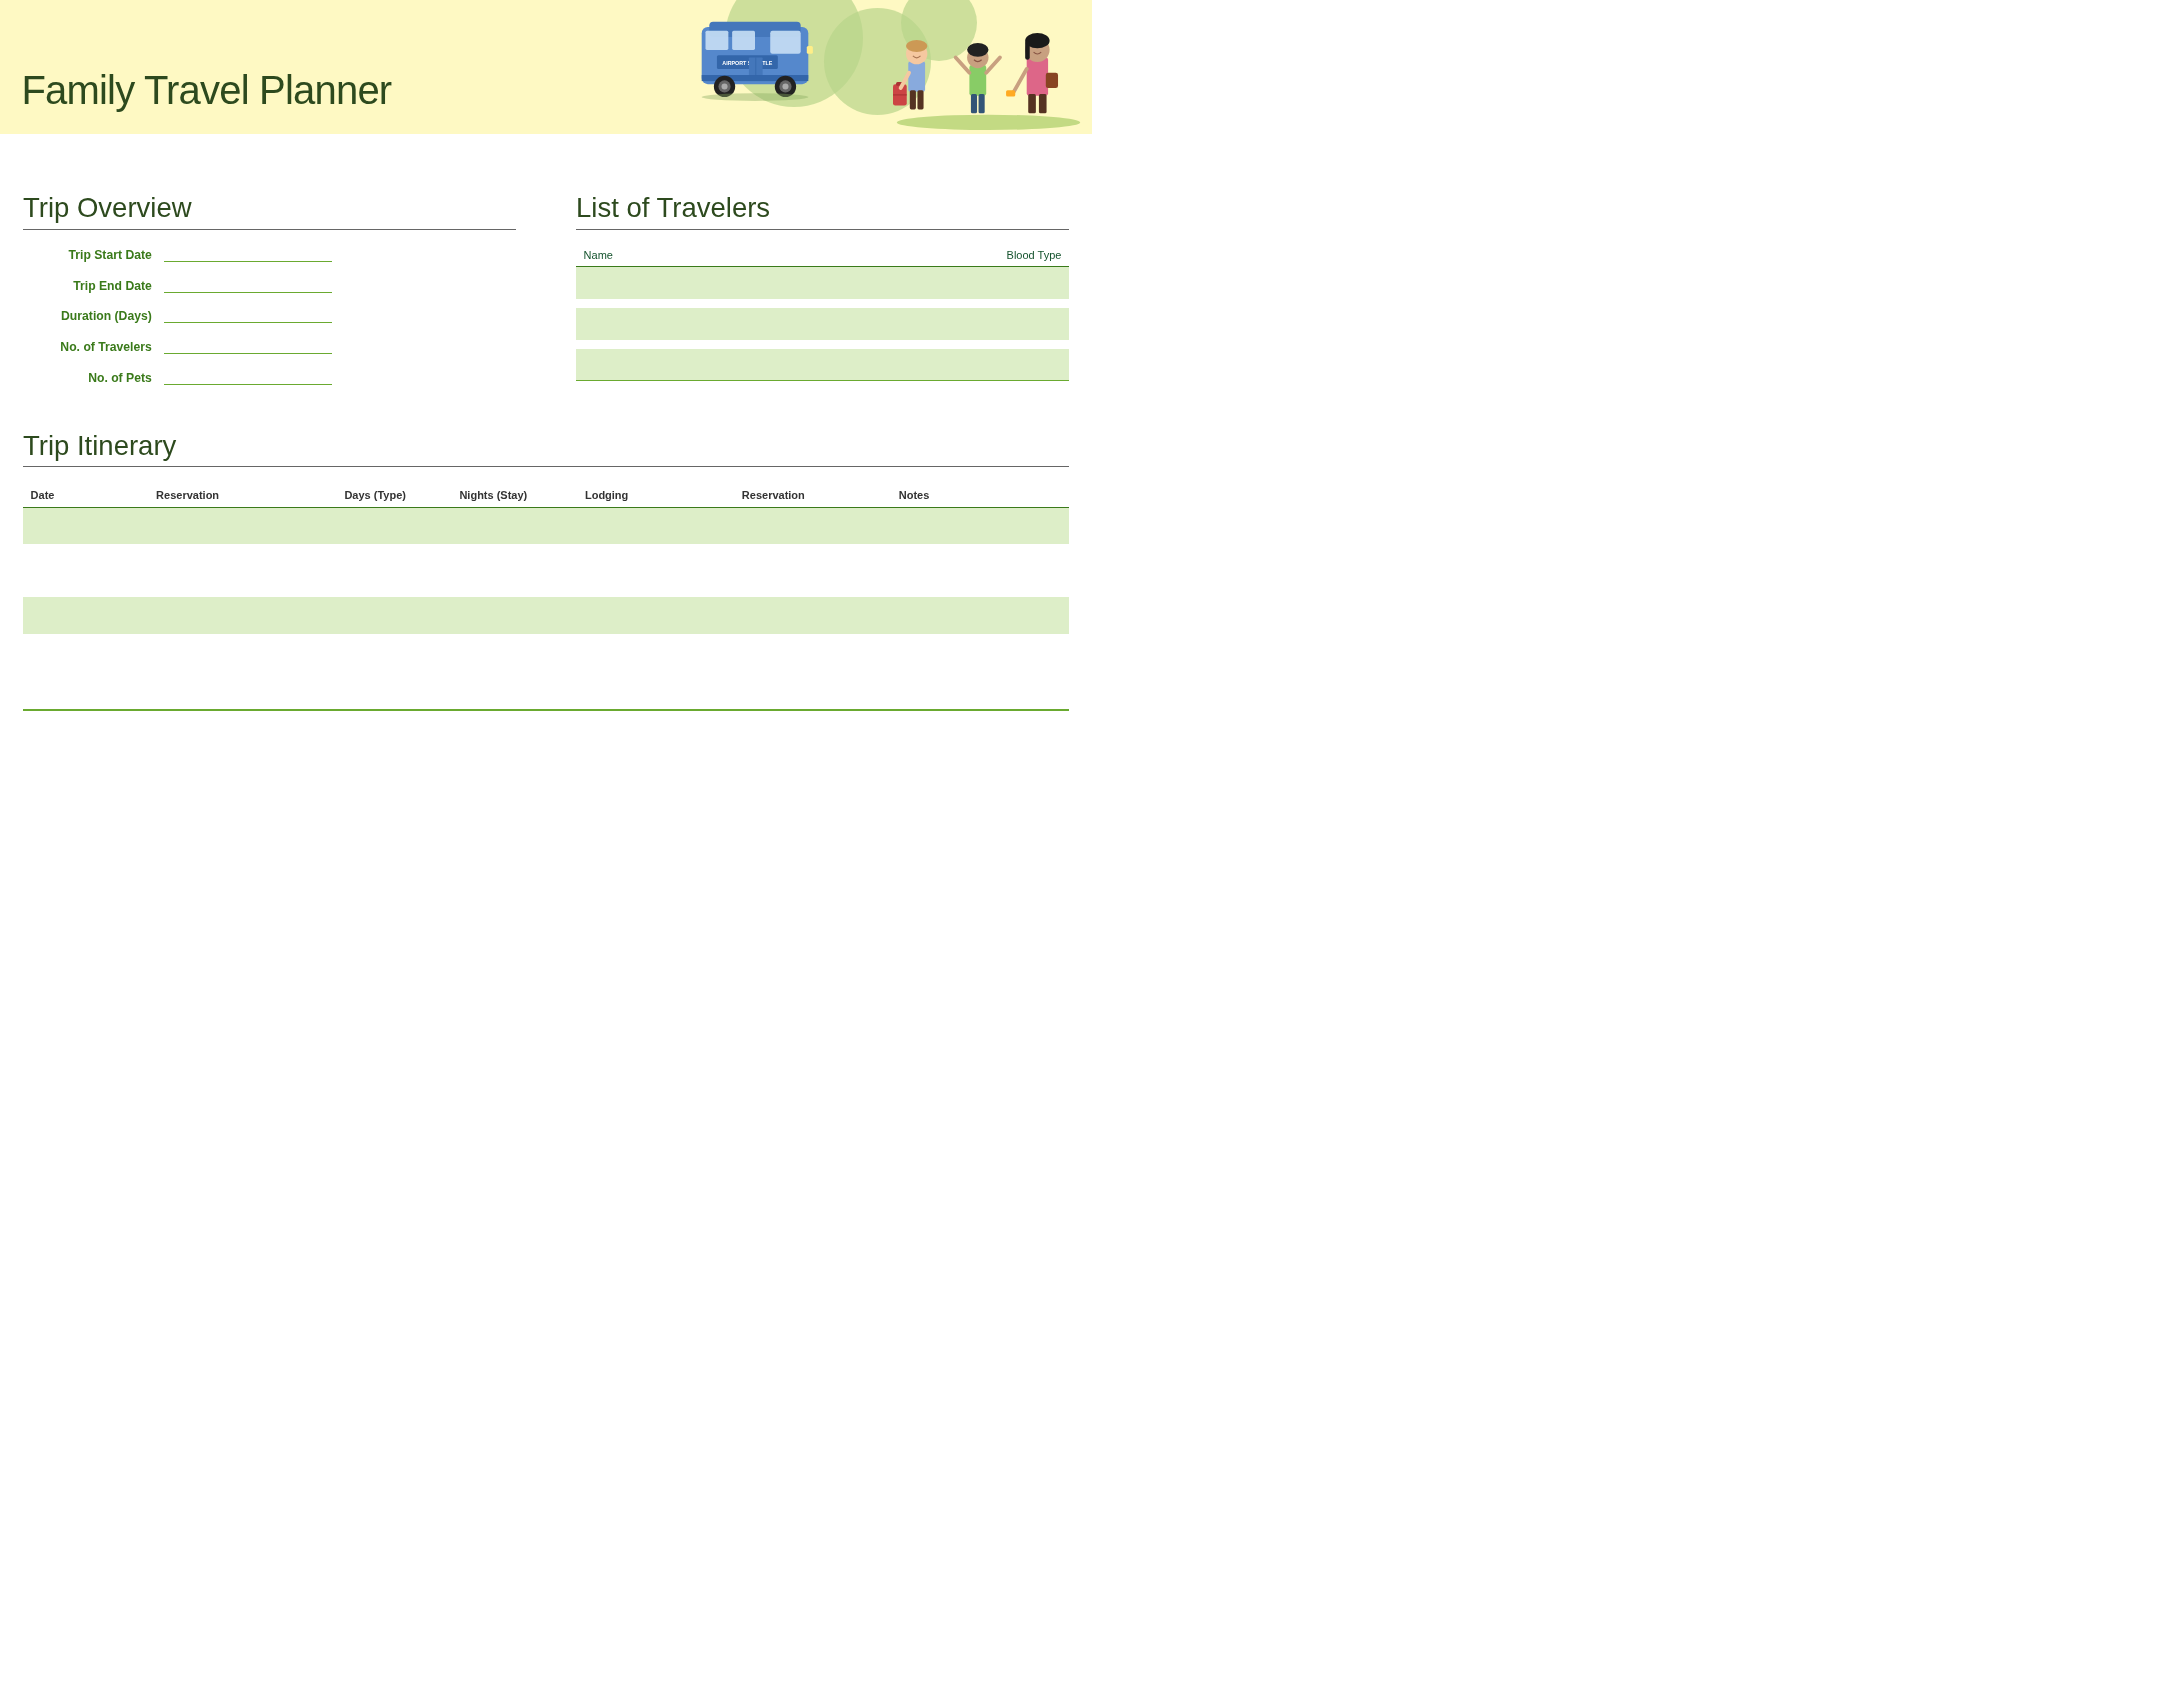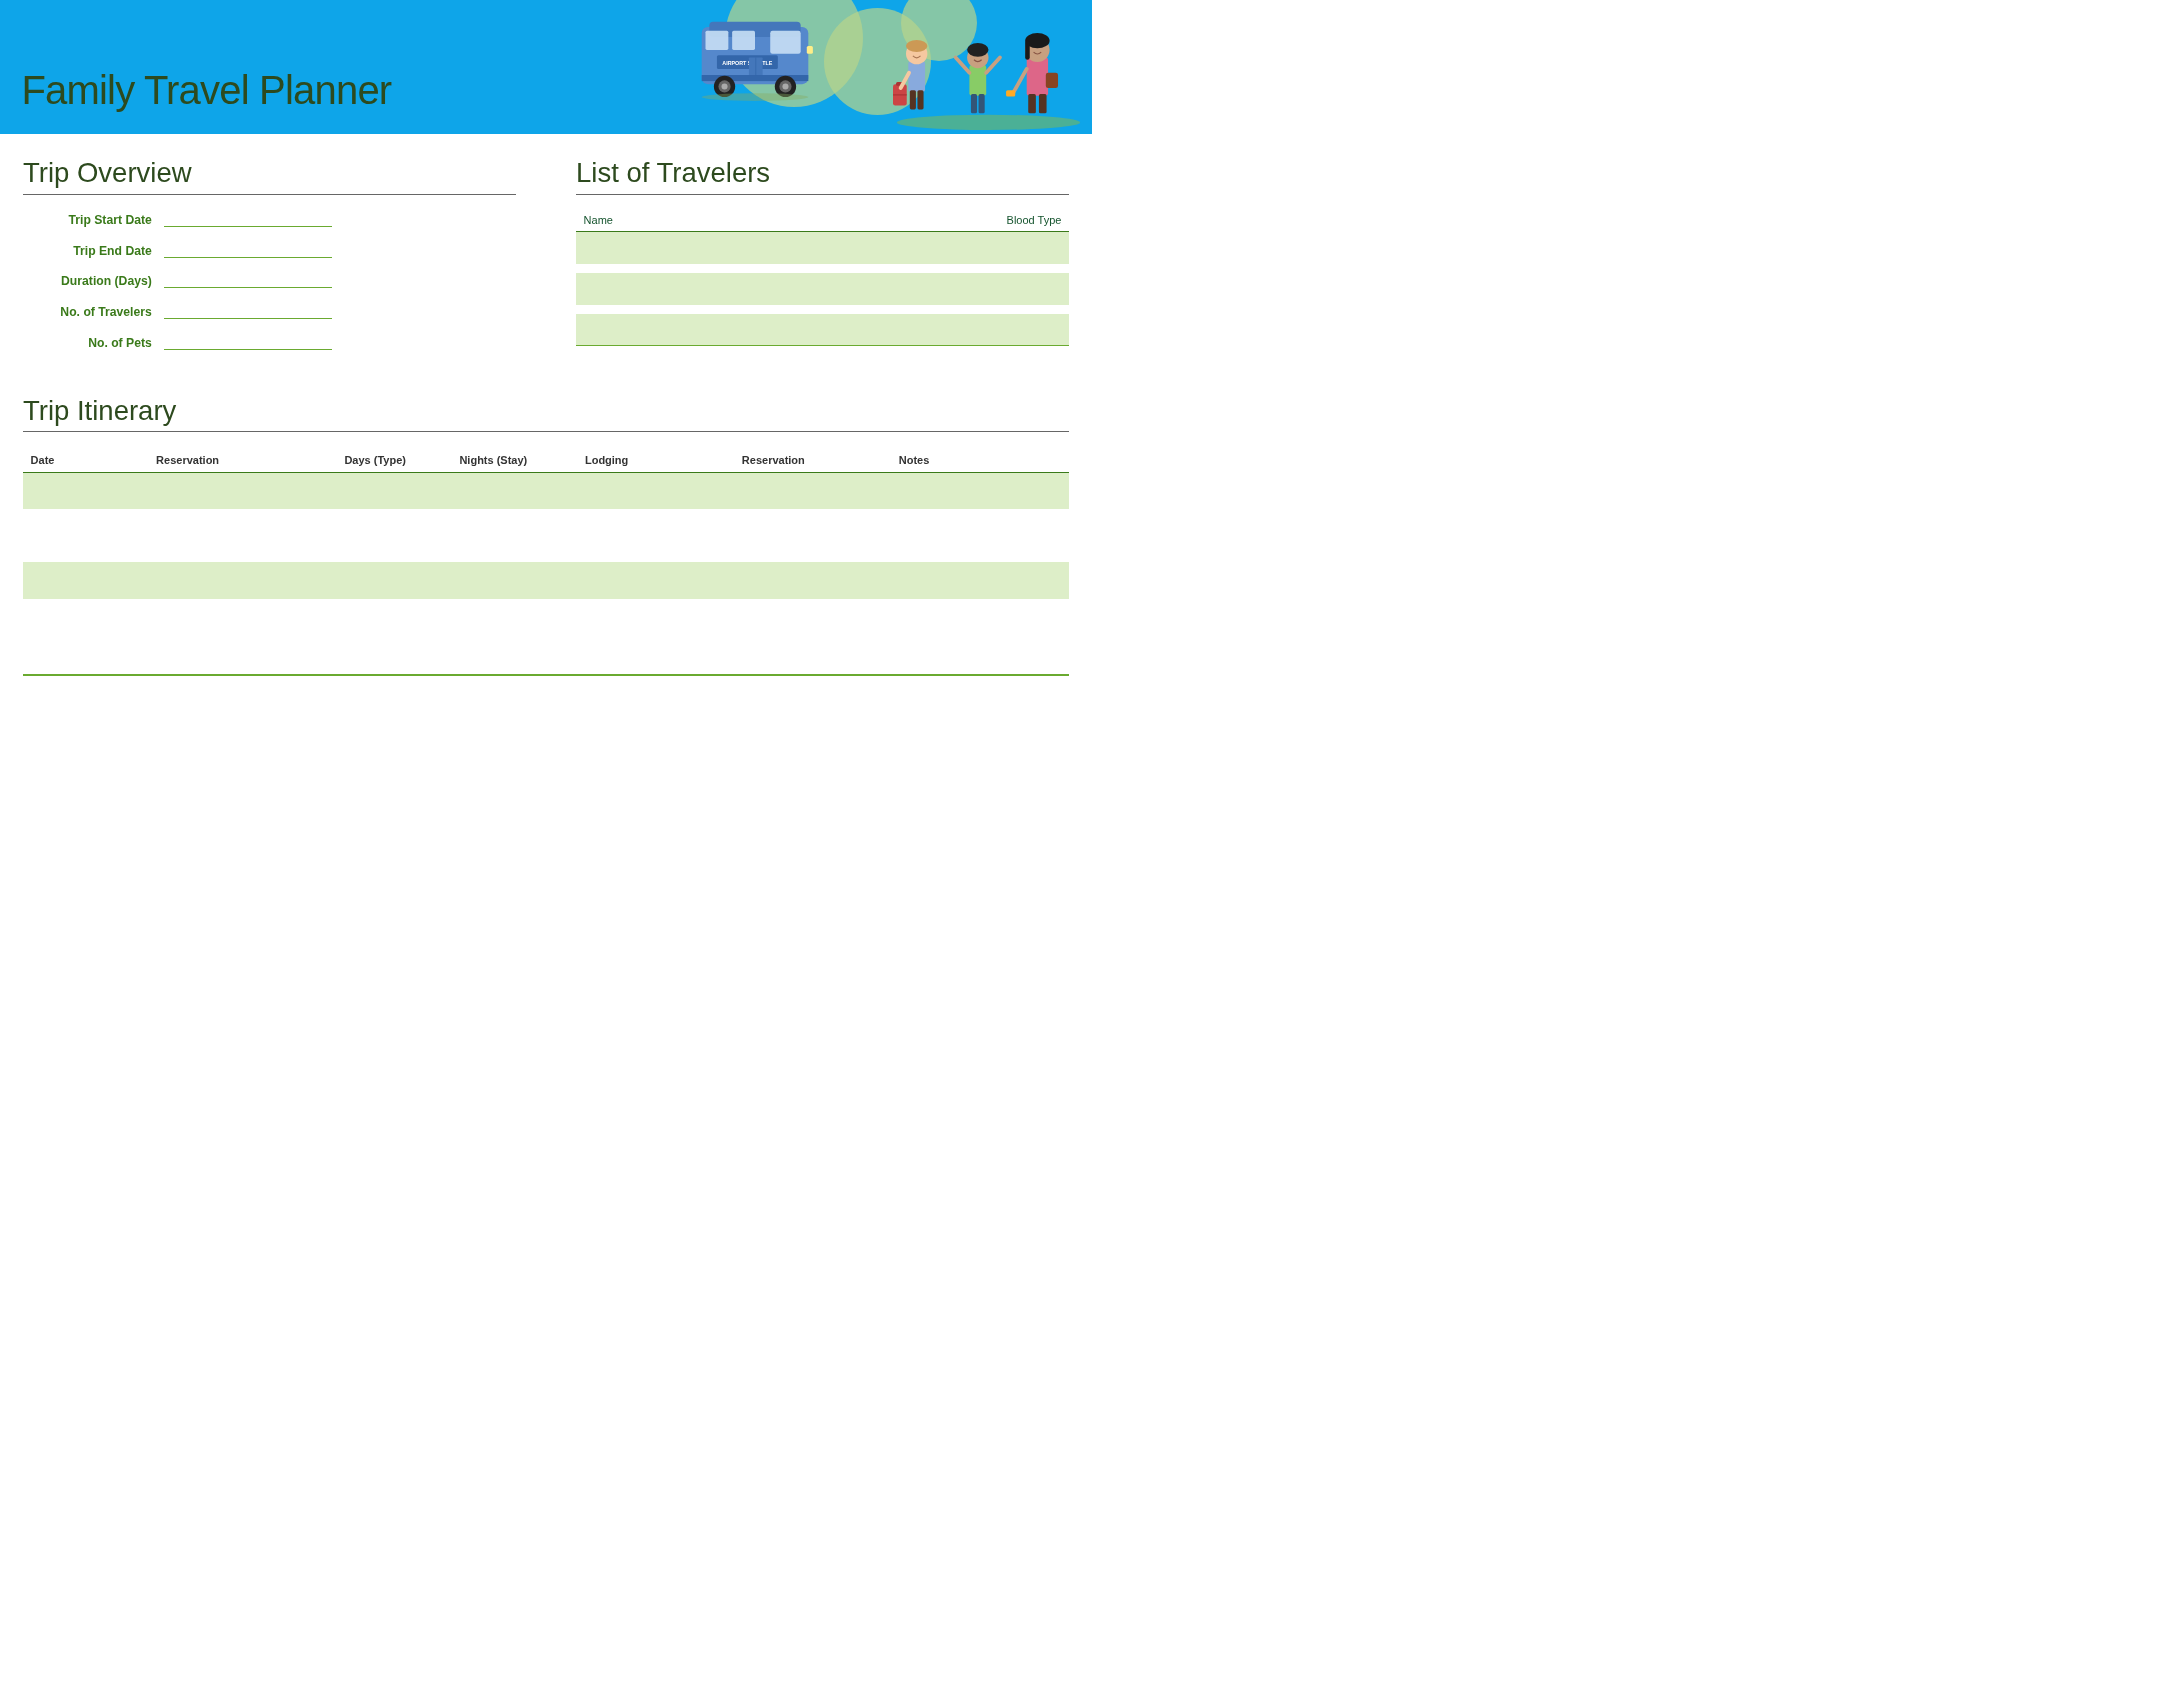--- a/index.html
+++ b/index.html
@@ -6,21 +6,21 @@
     body {
       font-family: 'Segoe UI', Arial, sans-serif;
       background: #fff;
       color: #333;
       width: 1092px;
       min-height: 841px;
     }
 
     
     .header {
-      background: #0ea5e9;
+      background: #fef9c3;
       position: relative;
       height: 134px;
       overflow: hidden;
     }
     .header-title {
       position: absolute;
       left: 21.4px;
       bottom: 21.4px;
       font-size: 40px;
       font-weight: 300;
@@ -57,20 +57,21 @@
     
     .main-content {
       padding: 23px 23px 15.3px 23px;
     }
 
     
     .two-col {
       display: flex;
       gap: 60px;
       margin-bottom: 31px;
+      margin-top: 35px;
     }
 
     .col-left {
       flex: 1;
     }
 
     .col-right {
       flex: 1;
     }
 

